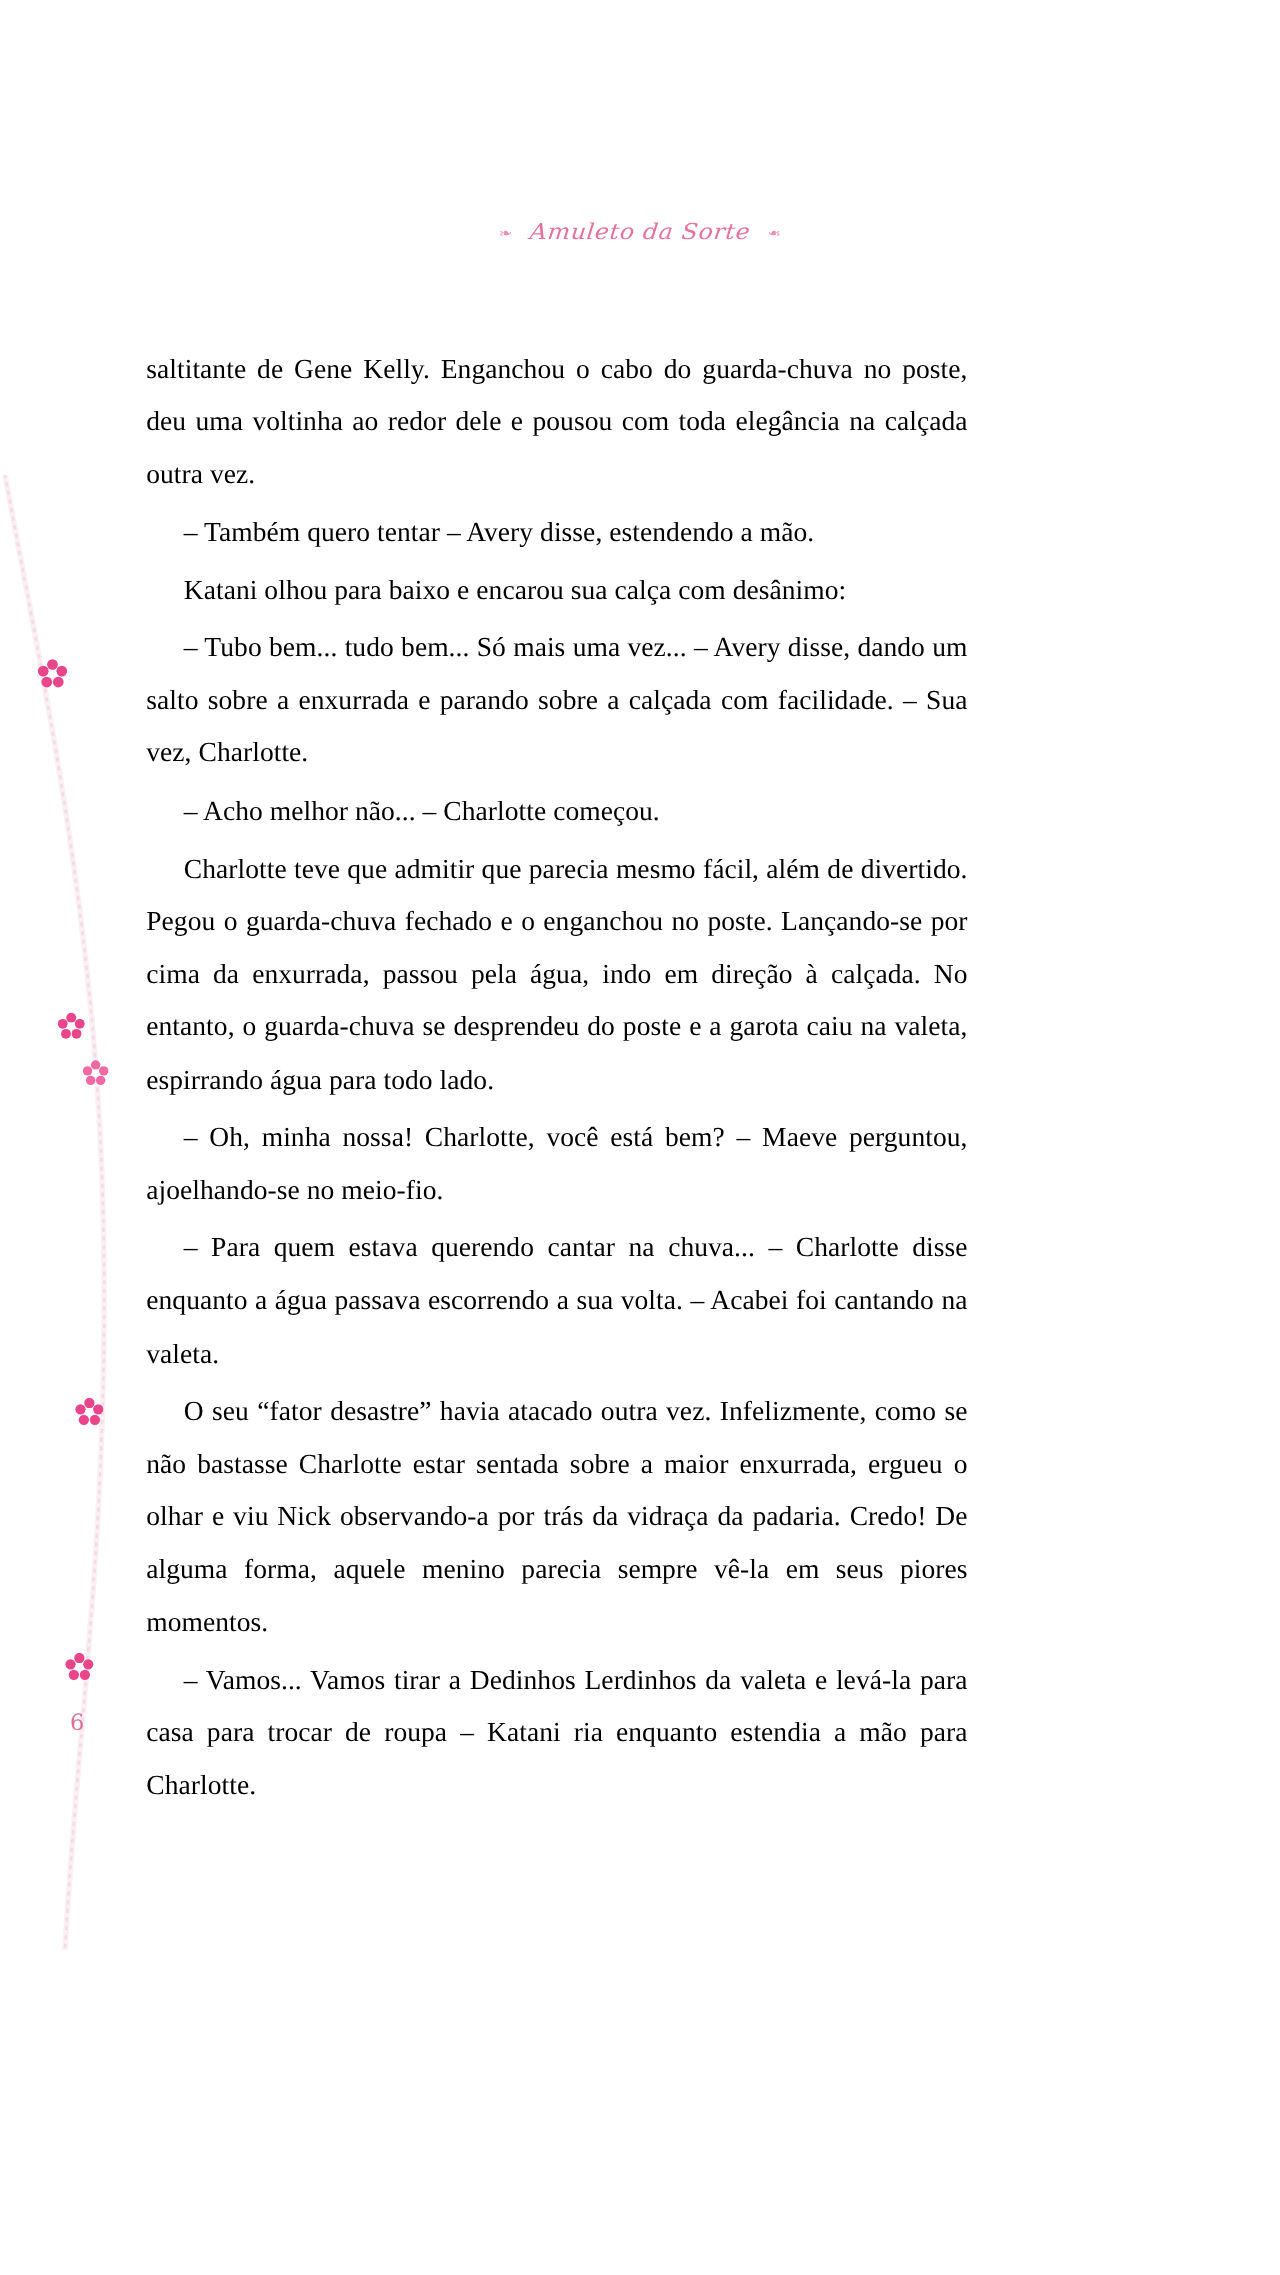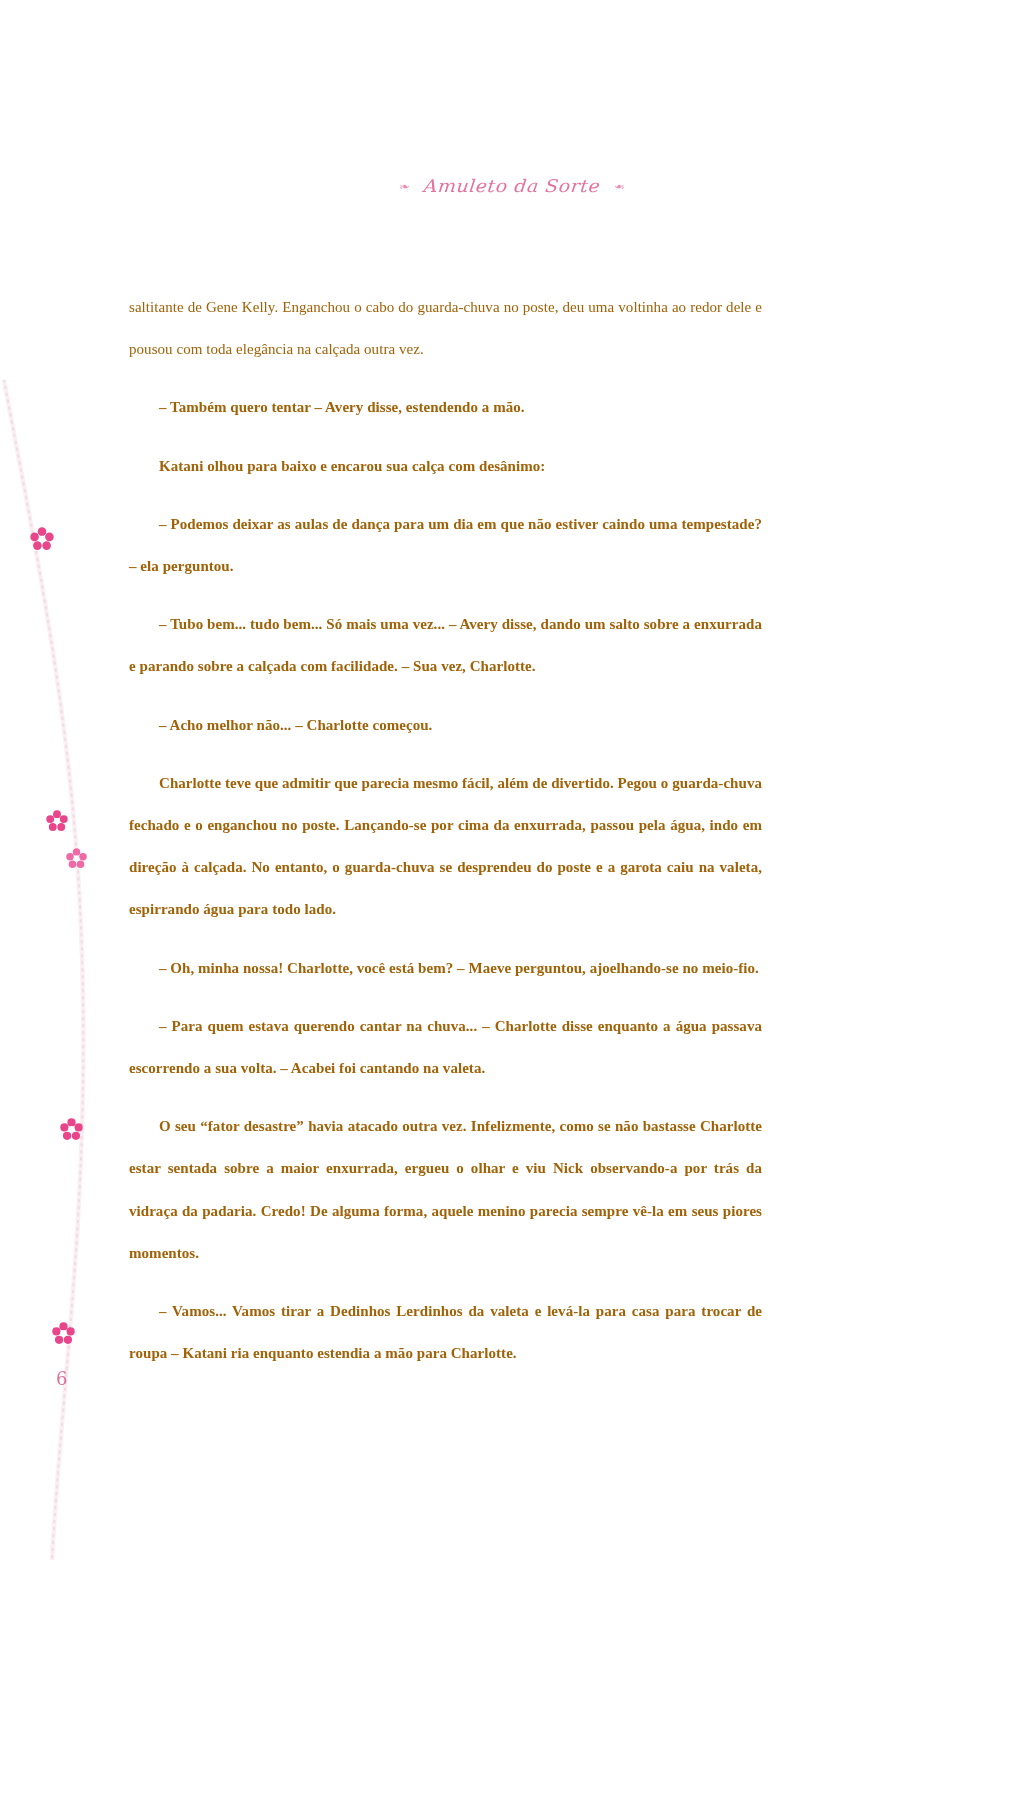--- a/index.html
+++ b/index.html
@@ -76,31 +76,30 @@
   .flower svg { display: block; }
 
   
   .text-column {
     position: absolute;
     left: 113px;
     top: 270px;
     width: 665px;
   }
   .text-column p {
-    margin: 16px;
-    font-size: 15px;
+    margin: 4px;
+    font-size: 22px;
     line-height: 42.2px;
     text-align: justify;
     text-justify: inter-word;
     letter-spacing: 0.05px;
-    color: #a16207;
+    color: #000000;
   }
   .text-column p.indent {
     text-indent: 30px;
-    font-weight: bold;
   }
   .text-column p.flush {
     text-indent: 0;
   }
   .text-column p:last-child {
     text-align-last: left;
   }
 
   
   .folio {
@@ -196,21 +195,20 @@
         <circle cx="4.6" cy="9.9" r="4.3"></circle>
       </g>
       <circle cx="12" cy="12" r="3.3" fill="#ffffff"></circle>
     </svg>
   </div>
 
   <div class="text-column">
     <p class="flush">saltitante de Gene Kelly. Enganchou o cabo do guarda-chuva no poste, deu uma voltinha ao redor dele e pousou com toda elegância na calçada outra vez.</p>
     <p class="indent">– Também quero tentar – Avery disse, estendendo a mão.</p>
     <p class="indent">Katani olhou para baixo e encarou sua calça com desânimo:</p>
-    <p class="indent">– Podemos deixar as aulas de dança para um dia em que não estiver caindo uma tempestade? – ela perguntou.</p>
     <p class="indent">– Tubo bem... tudo bem... Só mais uma vez... – Avery disse, dando um salto sobre a enxurrada e parando sobre a calçada com facilidade. – Sua vez, Charlotte.</p>
     <p class="indent">– Acho melhor não... – Charlotte começou.</p>
     <p class="indent">Charlotte teve que admitir que parecia mesmo fácil, além de divertido. Pegou o guarda-chuva fechado e o enganchou no poste. Lançando-se por cima da enxurrada, passou pela água, indo em direção à calçada. No entanto, o guarda-chuva se desprendeu do poste e a garota caiu na valeta, espirrando água para todo lado.</p>
     <p class="indent">– Oh, minha nossa! Charlotte, você está bem? – Maeve perguntou, ajoelhando-se no meio-fio.</p>
     <p class="indent">– Para quem estava querendo cantar na chuva... – Charlotte disse enquanto a água passava escorrendo a sua volta. – Acabei foi cantando na valeta.</p>
     <p class="indent">O seu “fator desastre” havia atacado outra vez. Infelizmente, como se não bastasse Charlotte estar sentada sobre a maior enxurrada, ergueu o olhar e viu Nick observando-a por trás da vidraça da padaria. Credo! De alguma forma, aquele menino parecia sempre vê-la em seus piores momentos.</p>
     <p class="indent">– Vamos... Vamos tirar a Dedinhos Lerdinhos da valeta e levá-la para casa para trocar de roupa – Katani ria enquanto estendia a mão para Charlotte.</p>
   </div>
 
   <div class="folio">6</div>

